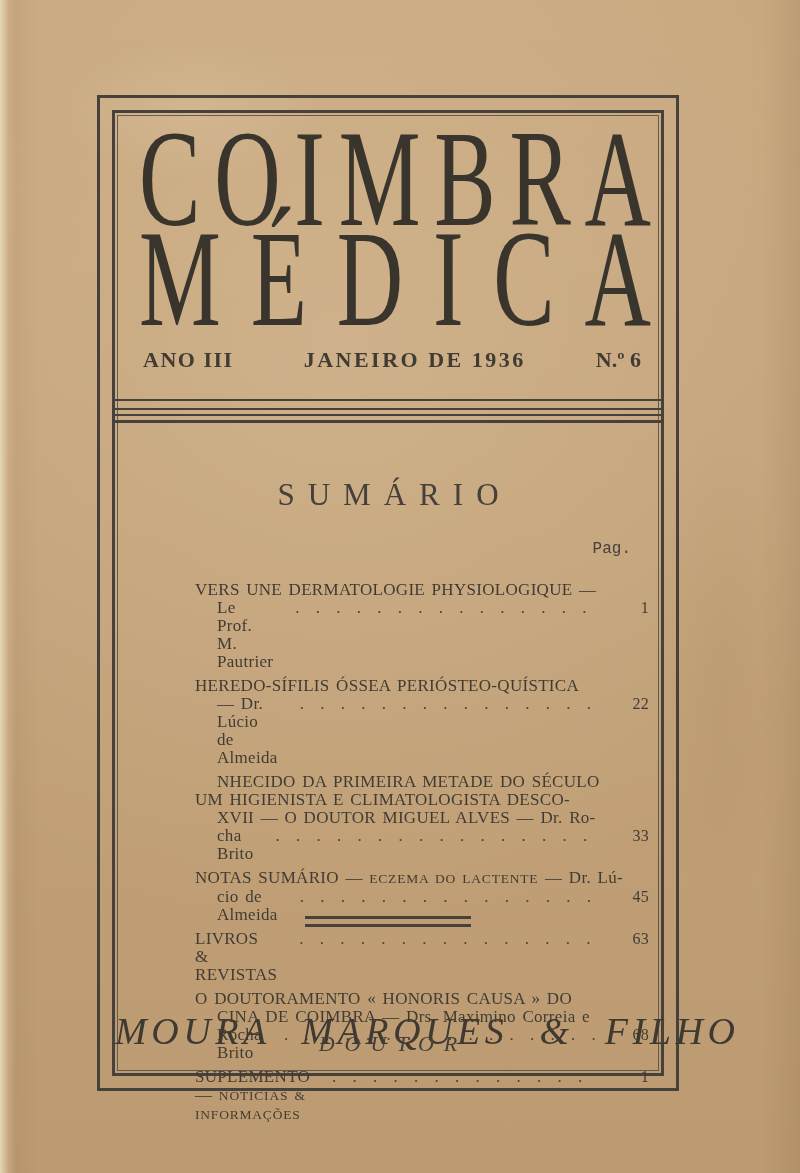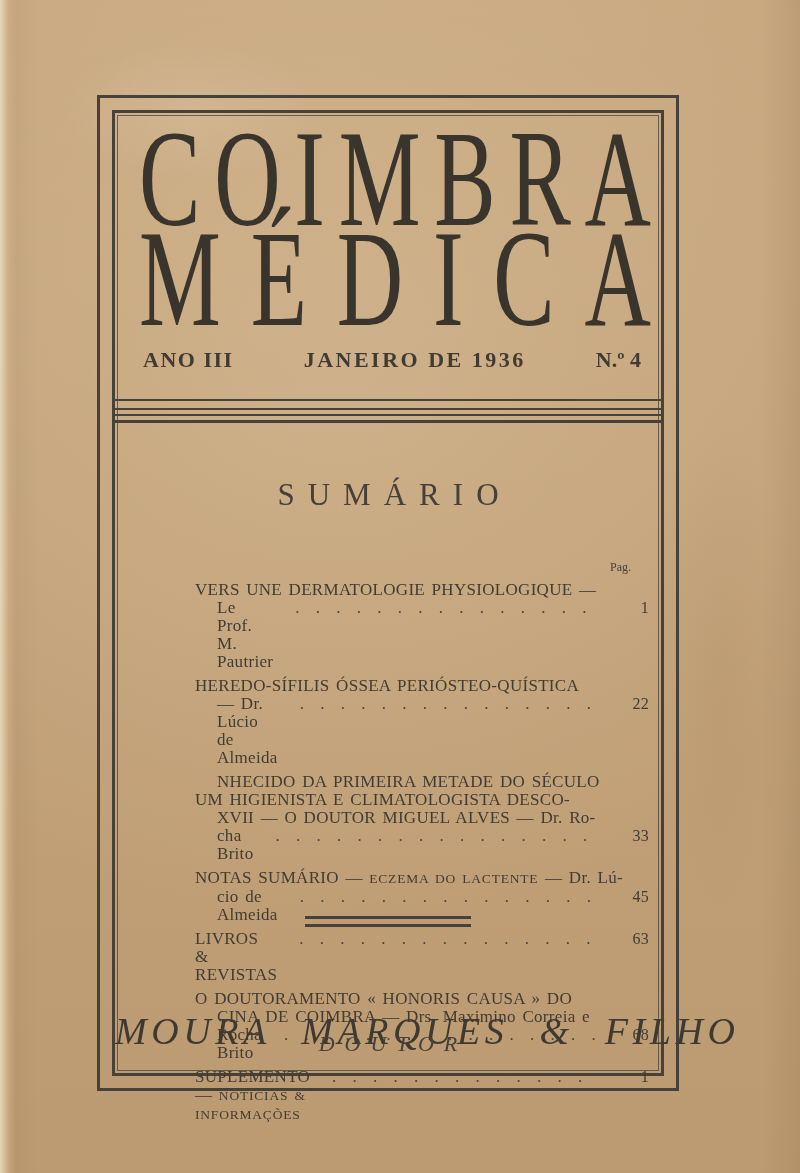--- a/index.html
+++ b/index.html
@@ -69,22 +69,22 @@
   .rule-band .r3 { height:2px; margin-top:4px; }
   .rule-band .r4 { height:3px; margin-top:4px; }
 
   
   .summary-heading {
     position:absolute; top:364px; left:0; right:0;
     text-align:center; font-size:31px; color:#45403a;
     letter-spacing:0.42em; text-indent:0.42em;
   }
   .pag-label {
-    position:absolute; top:447px; right:30px;
-    font-size:12px; color:#45403a;
+    position:absolute; top:427px; right:30px;
+    font-size:16px; color:#45403a;font-family:Liberation Mono, monospace;
   }
   .toc {
     position:absolute; top:468px; left:80px; right:12px;
     font-size:17px; line-height:18px; color:#413c33;
     letter-spacing:0.3px; word-spacing:2px;
   }
   .toc-entry { margin-bottom:6px; }
   .toc-line.cont { padding-left:22px; }
   .toc-line.lastrow { display:flex; align-items:baseline;gap:15px; }
   .toc-line .sc { font-size:13.5px; letter-spacing:0.8px; }
@@ -137,21 +137,21 @@
           <span>É</span>
           <span>D</span>
           <span>I</span>
           <span>C</span>
           <span>A</span>
         </div>
 
       <div class="issue-row">
         <span class="vol">ANO III</span>
         <span class="date">JANEIRO DE 1936</span>
-        <span class="num">N.º 4</span>
+        <span class="num">N.º 6</span>
       </div>
 
       <div class="rule-band">
         <div class="r r1"></div>
         <div class="r r2"></div>
         <div class="r r3"></div>
         <div class="r r4"></div>
       </div>
 
       <div class="summary-heading">SUMÁRIO</div>

